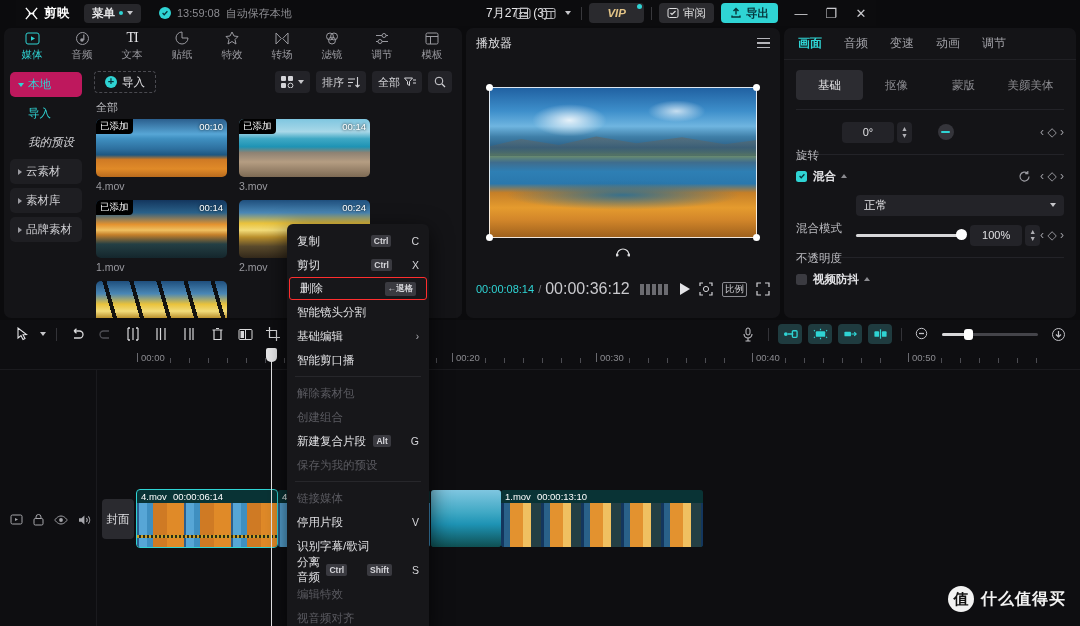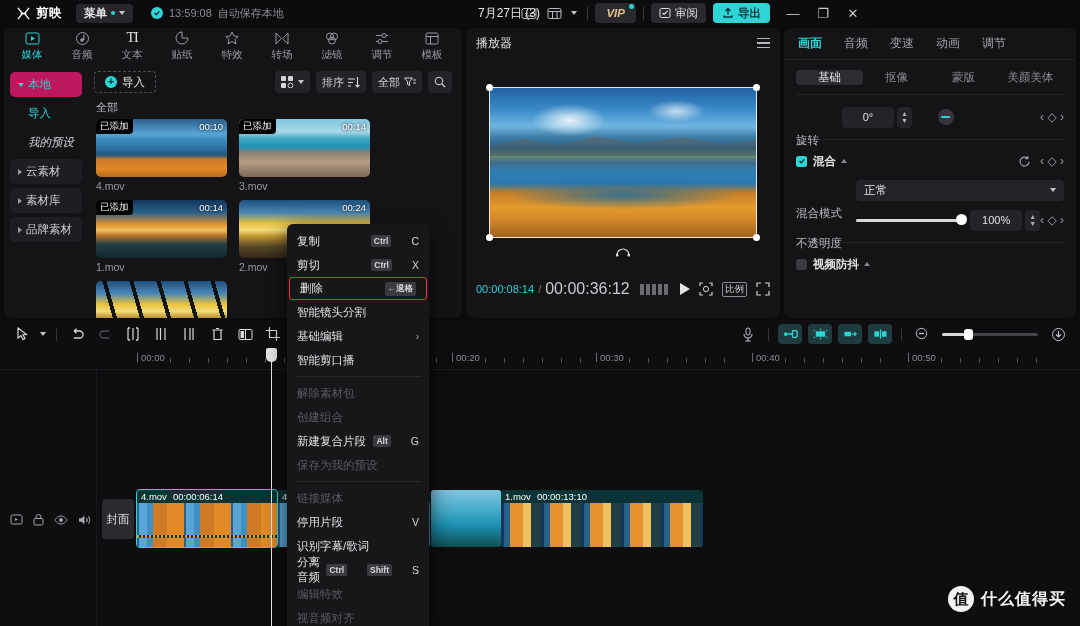--- a/index.html
+++ b/index.html
@@ -8,21 +8,21 @@
     background: #0b0b0d;
     font-family: "Liberation Sans", "DejaVu Sans", sans-serif;
     color: #d8d8da;
     overflow: hidden;
     -webkit-font-smoothing: antialiased;
   }
   .app { position: relative; width: 1080px; height: 626px; }
 
   
   .titlebar {
-    position: absolute; left: 8px; top: 0; width: 860px; height: 26px;
+    position: absolute; left: 16px; top: 0; width: 860px; height: 26px;
     background: #0c0c0e; display: flex; align-items: center;
   }
   .logo-wrap { display: flex; align-items: center; gap: 5px; margin-left: 8px; }
   .logo-mark { width: 15px; height: 15px; color: #fff; display:block; }
   .logo-text { font-size: 12.5px; font-weight: bold; color: #fff; letter-spacing: .5px; }
   .menu-btn {
     margin-left: 14px; height: 19px; padding: 0 8px; border-radius: 4px;
     background: #27272b; display: flex; align-items: center; gap: 4px;
     font-size: 11.5px; color: #e6e6e8; font-weight: bold;
   }
@@ -30,21 +30,21 @@
   .caret-d { width: 0; height: 0; border-left: 3.5px solid transparent; border-right: 3.5px solid transparent; border-top: 4px solid #c6c6ca; }
   .autosave { margin-left: 18px; display: flex; align-items: center; gap: 6px; }
   .chk-round { width: 12px; height: 12px; border-radius: 50%; background: #2fd4d4; display:flex; align-items:center; justify-content:center; }
   .chk-round svg { width: 8px; height: 8px; }
   .autosave-txt { font-size: 11px; color: #8b8b90; }
   .doc-title { position: absolute; left: 470px; top: 5px; font-size: 12px; color: #e8e8ea; }
   .tb-right { position: absolute; right: 0; top: 0; height: 26px; display: flex; align-items: center; gap: 0px; }
   .tb-icon { width: 26px; height: 20px; display: flex; align-items: center; justify-content: center; color: #b9b9bd; }
   .tb-sep { width: 1px; height: 13px; background: #38383c; margin: 0 7px; }
   .vip-btn {
-    height: 20px; padding: 0 11px; background: #2a2a2e; border-radius: 4px;
+    height: 20px; padding: 0 18px; background: #2a2a2e; border-radius: 4px;
     display: flex; align-items: center; position: relative;
     color: #e3c487; font-size: 11.5px; font-weight: bold; font-style: italic;
   }
   .vip-dot { position: absolute; right: 2px; top: 1px; width: 5px; height: 5px; border-radius: 50%; background: #2fd4d4; }
   .review-btn {
     height: 20px; padding: 0 8px; background: #2a2a2e; border-radius: 4px;
     display: flex; align-items: center; gap: 4px; color: #dededf; font-size: 11.5px;
   }
   .export-btn {
     height: 20px; padding: 0 9px; background: #2fd4d4; border-radius: 4px;
@@ -167,21 +167,21 @@
 
   
   .rightpanel {
     position: absolute; left: 784px; top: 28px; width: 292px; height: 290px;
     background: #141417; border-radius: 7px; overflow: hidden;
   }
   .rtabs { height: 32px; display: flex; align-items: center; gap: 22px; padding-left: 14px; border-bottom: 1px solid #202024; }
   .rtab { font-size: 12px; color: #a0a0a6; position: relative; }
   .rtab.active { color: #2fd4d4; font-weight: bold; }
   .subtabs { display: flex; margin: 10px 12px 0 12px; }
-  .subtab { flex: 1; height: 15px; display: flex; align-items: center; justify-content: center; font-size: 11.5px; color: #8b8b90; border-radius: 4px; }
+  .subtab { flex: 1; height: 30px; display: flex; align-items: center; justify-content: center; font-size: 11.5px; color: #8b8b90; border-radius: 4px; }
   .subtab.active { background: #2c2c31; color: #e8e8ea; }
   .divider { height: 1px; background: #232328; margin: 9px 12px; }
   .prow { display: flex; align-items: center; padding: 0 12px; height: 26px; margin-top: 4px; }
   .plabel { font-size: 11.5px; color: #bcbcc1; width: 46px; margin-top: 47px; }
   .numbox {
     width: 52px; height: 21px; background: #232328; border-radius: 4px;
     display: flex; align-items: center; justify-content: center; font-size: 11px; color: #e0e0e3;
   }
   .stepper { width: 15px; height: 21px; background: #232328; border-radius: 4px; margin-left: 3px; display: flex; flex-direction: column; align-items: center; justify-content: center; color: #b0b0b5; font-size: 7px; line-height: 7px; }
   .mini-knob { width: 16px; height: 16px; border-radius: 50%; background: #35353b; margin-left: 26px; position: relative; }

